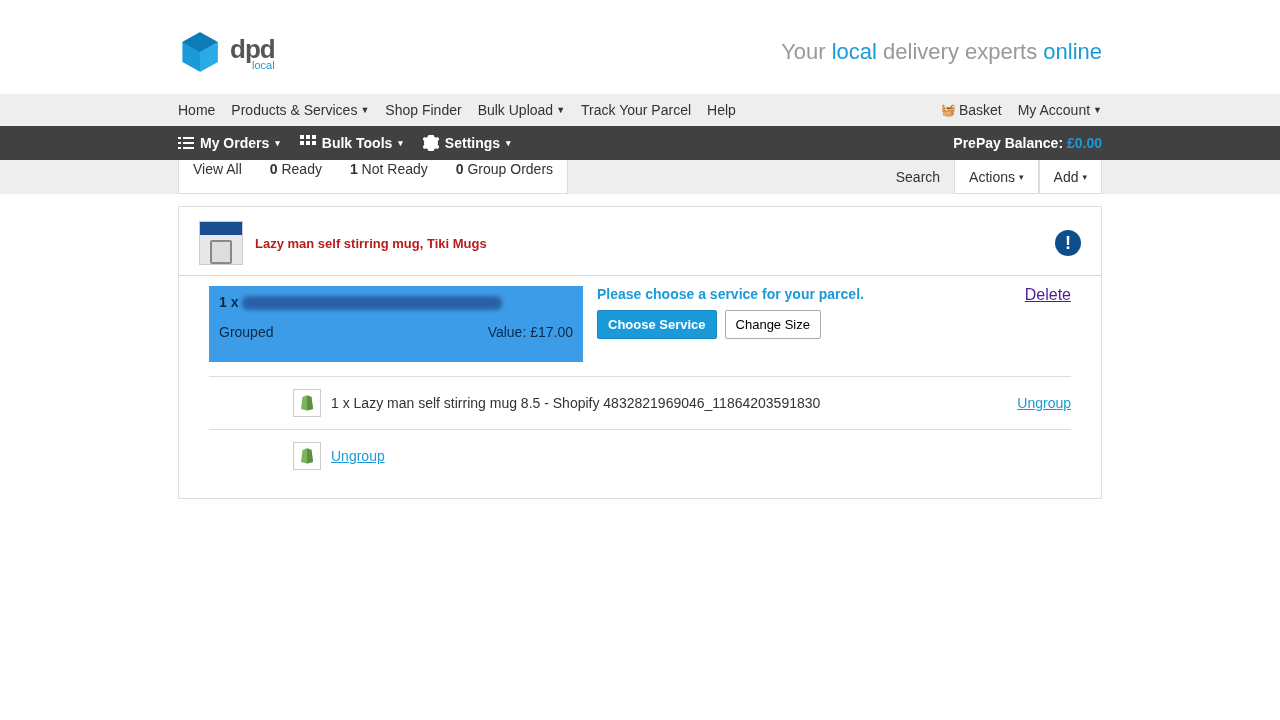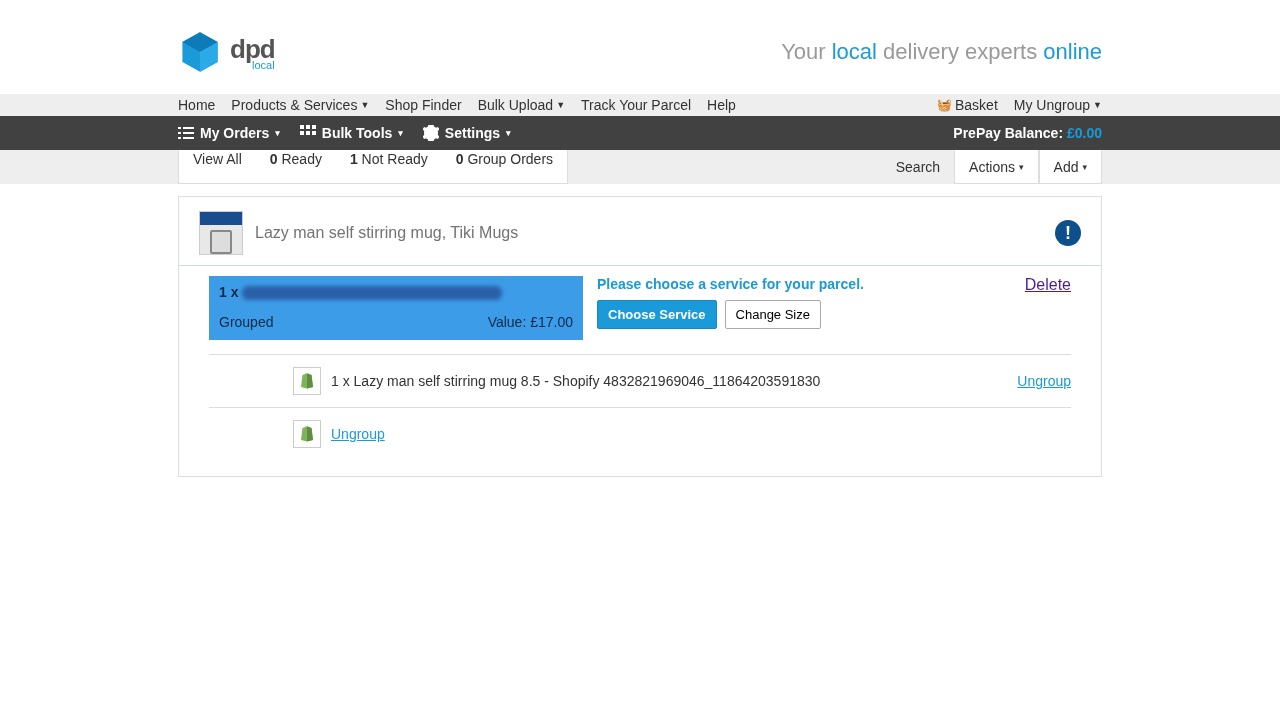--- a/index.html
+++ b/index.html
@@ -6,44 +6,44 @@
   body { background: #fff; font-size: 14px; color: #333; }
   .page { width: 1280px; margin: 0 auto; }
   .header-top { display: flex; justify-content: space-between; align-items: center; padding: 30px 178px 20px; }
   .logo-wrap { display: flex; align-items: center; gap: 8px; }
   .logo-cube { width: 44px; height: 44px; }
   .logo-text { display: flex; flex-direction: column; }
   .logo-dpd { font-size: 26px; font-weight: 600; color: #555; letter-spacing: -1px; }
   .logo-local { font-size: 11px; color: #1a9ad8; text-align: right; margin-top: -6px; }
   .tagline { font-size: 22px; color: #999; font-weight: 400; }
   .tagline .blue { color: #1a9ad8; }
-  .nav-bar { background: #eee; padding: 0 178px; display: flex; justify-content: space-between; align-items: center; height: 22px; }
+  .nav-bar { background: #eee; padding: 0 178px; display: flex; justify-content: space-between; align-items: center; height: 32px; }
   .nav-left, .nav-right { display: flex; gap: 16px; align-items: center; }
   .nav-item { color: #333; cursor: pointer; font-size: 14px; display: flex; align-items: center; gap: 3px; }
   .caret { font-size: 9px; }
   .basket-icon { font-size: 12px; }
   .dark-bar { background: #414141; color: #fff; padding: 0 178px; height: 34px; display: flex; justify-content: space-between; align-items: center; }
   .dark-left { display: flex; gap: 20px; align-items: center; }
   .dark-item { display: flex; align-items: center; gap: 6px; cursor: pointer; font-size: 14px; font-weight: 600; }
   .dark-right { font-size: 14px; font-weight: 600; }
   .dark-right .balance-val { color: #1a9ad8; }
   .filter-bar { background: #eee; padding: 0 0 0 178px; height: 34px; display: flex; justify-content: space-between; align-items: stretch; }
   .filter-left { display: flex; background: #fff; border: 1px solid #ddd; border-top: none; }
   .filter-tab { padding: 1px 14px; cursor: pointer; font-size: 14px; }
   .filter-tab strong { font-weight: 700; }
   .filter-right { display: flex; align-items: stretch; padding-right: 178px; }
   .search-txt { display: flex; align-items: center; padding: 0 14px; cursor: pointer; }
   .white-btn { background: #fff; border: 1px solid #ddd; border-top: none; display: flex; align-items: center; padding: 0 14px; cursor: pointer; gap: 4px; }
   .content { margin: 12px 178px 0; border: 1px solid #ddd; background: #fff; }
   .order-header { display: flex; align-items: center; padding: 14px 20px 10px; gap: 12px; }
   .thumb { width: 44px; height: 44px; background: linear-gradient(#1a4d8f 0 30%, #e8e8e8 30% 100%); border: 1px solid #ccc; position: relative; }
   .thumb::after { content: ""; position: absolute; left: 10px; top: 18px; width: 18px; height: 20px; background: #ddd; border: 2px solid #888; border-radius: 2px; }
-  .order-title { color: #737373; font-size: 16px; font-weight: 400; flex: 1; }
+  .order-title { color: #b91c1c; font-size: 13px; font-weight: 700; flex: 1; }
   .alert-icon { width: 26px; height: 26px; border-radius: 50%; background: #0d4f8b; color: #fff; display: flex; align-items: center; justify-content: center; font-weight: 700; font-size: 18px; }
-  .blue-box { margin: 10px 30px 0; background: #3d9ce8; color: #0a2a4a; padding: 8px 10px 10px; width: 374px; position: relative; }
+  .blue-box { margin: 10px 30px 0; background: #3d9ce8; color: #0a2a4a; padding: 8px 10px 22px; width: 374px; position: relative; }
   .blue-box .line1 { font-size: 14px; font-weight: 600; }
   .blue-box .redact { display: inline-block; width: 260px; height: 14px; background: #2a5fa8; border-radius: 6px; filter: blur(2px); vertical-align: middle; margin-left: 4px; }
   .blue-box .line2 { display: flex; justify-content: space-between; margin-top: 14px; font-size: 14px; }
   .parcel-row { display: flex; align-items: flex-start; gap: 14px; padding: 10px 30px 14px; }
   .parcel-left { width: 374px; }
   .parcel-mid { flex: 1; }
   .prompt-txt { color: #1a9ad8; font-size: 14px; font-weight: 600; margin-bottom: 8px; }
   .btn-row { display: flex; gap: 8px; }
   .btn-primary { background: #1a9ad8; color: #fff; border: 1px solid #1789c0; padding: 6px 10px; cursor: pointer; font-size: 13px; border-radius: 2px; font-weight: 600; }
   .btn-default { background: #fff; border: 1px solid #aaa; padding: 6px 10px; cursor: pointer; font-size: 13px; border-radius: 2px; }
@@ -93,21 +93,21 @@
         </span>
       <span class="nav-item">Track Your Parcel</span>
       <span class="nav-item">Help</span>
     </div>
     <div class="nav-right">
       <span class="nav-item">
           <span class="basket-icon">🧺</span>
           <span>Basket</span>
         </span>
       <span class="nav-item">
-          <span>My Ungroup</span>
+          <span>My Account</span>
           <span class="caret">▼</span>
         </span>
     </div>
   </div>
 
   <div class="dark-bar">
     <div class="dark-left">
       <span class="dark-item">
         <svg class="icon-svg" viewBox="0 0 16 16">
             <rect x="0" y="2" width="3" height="2"></rect>

